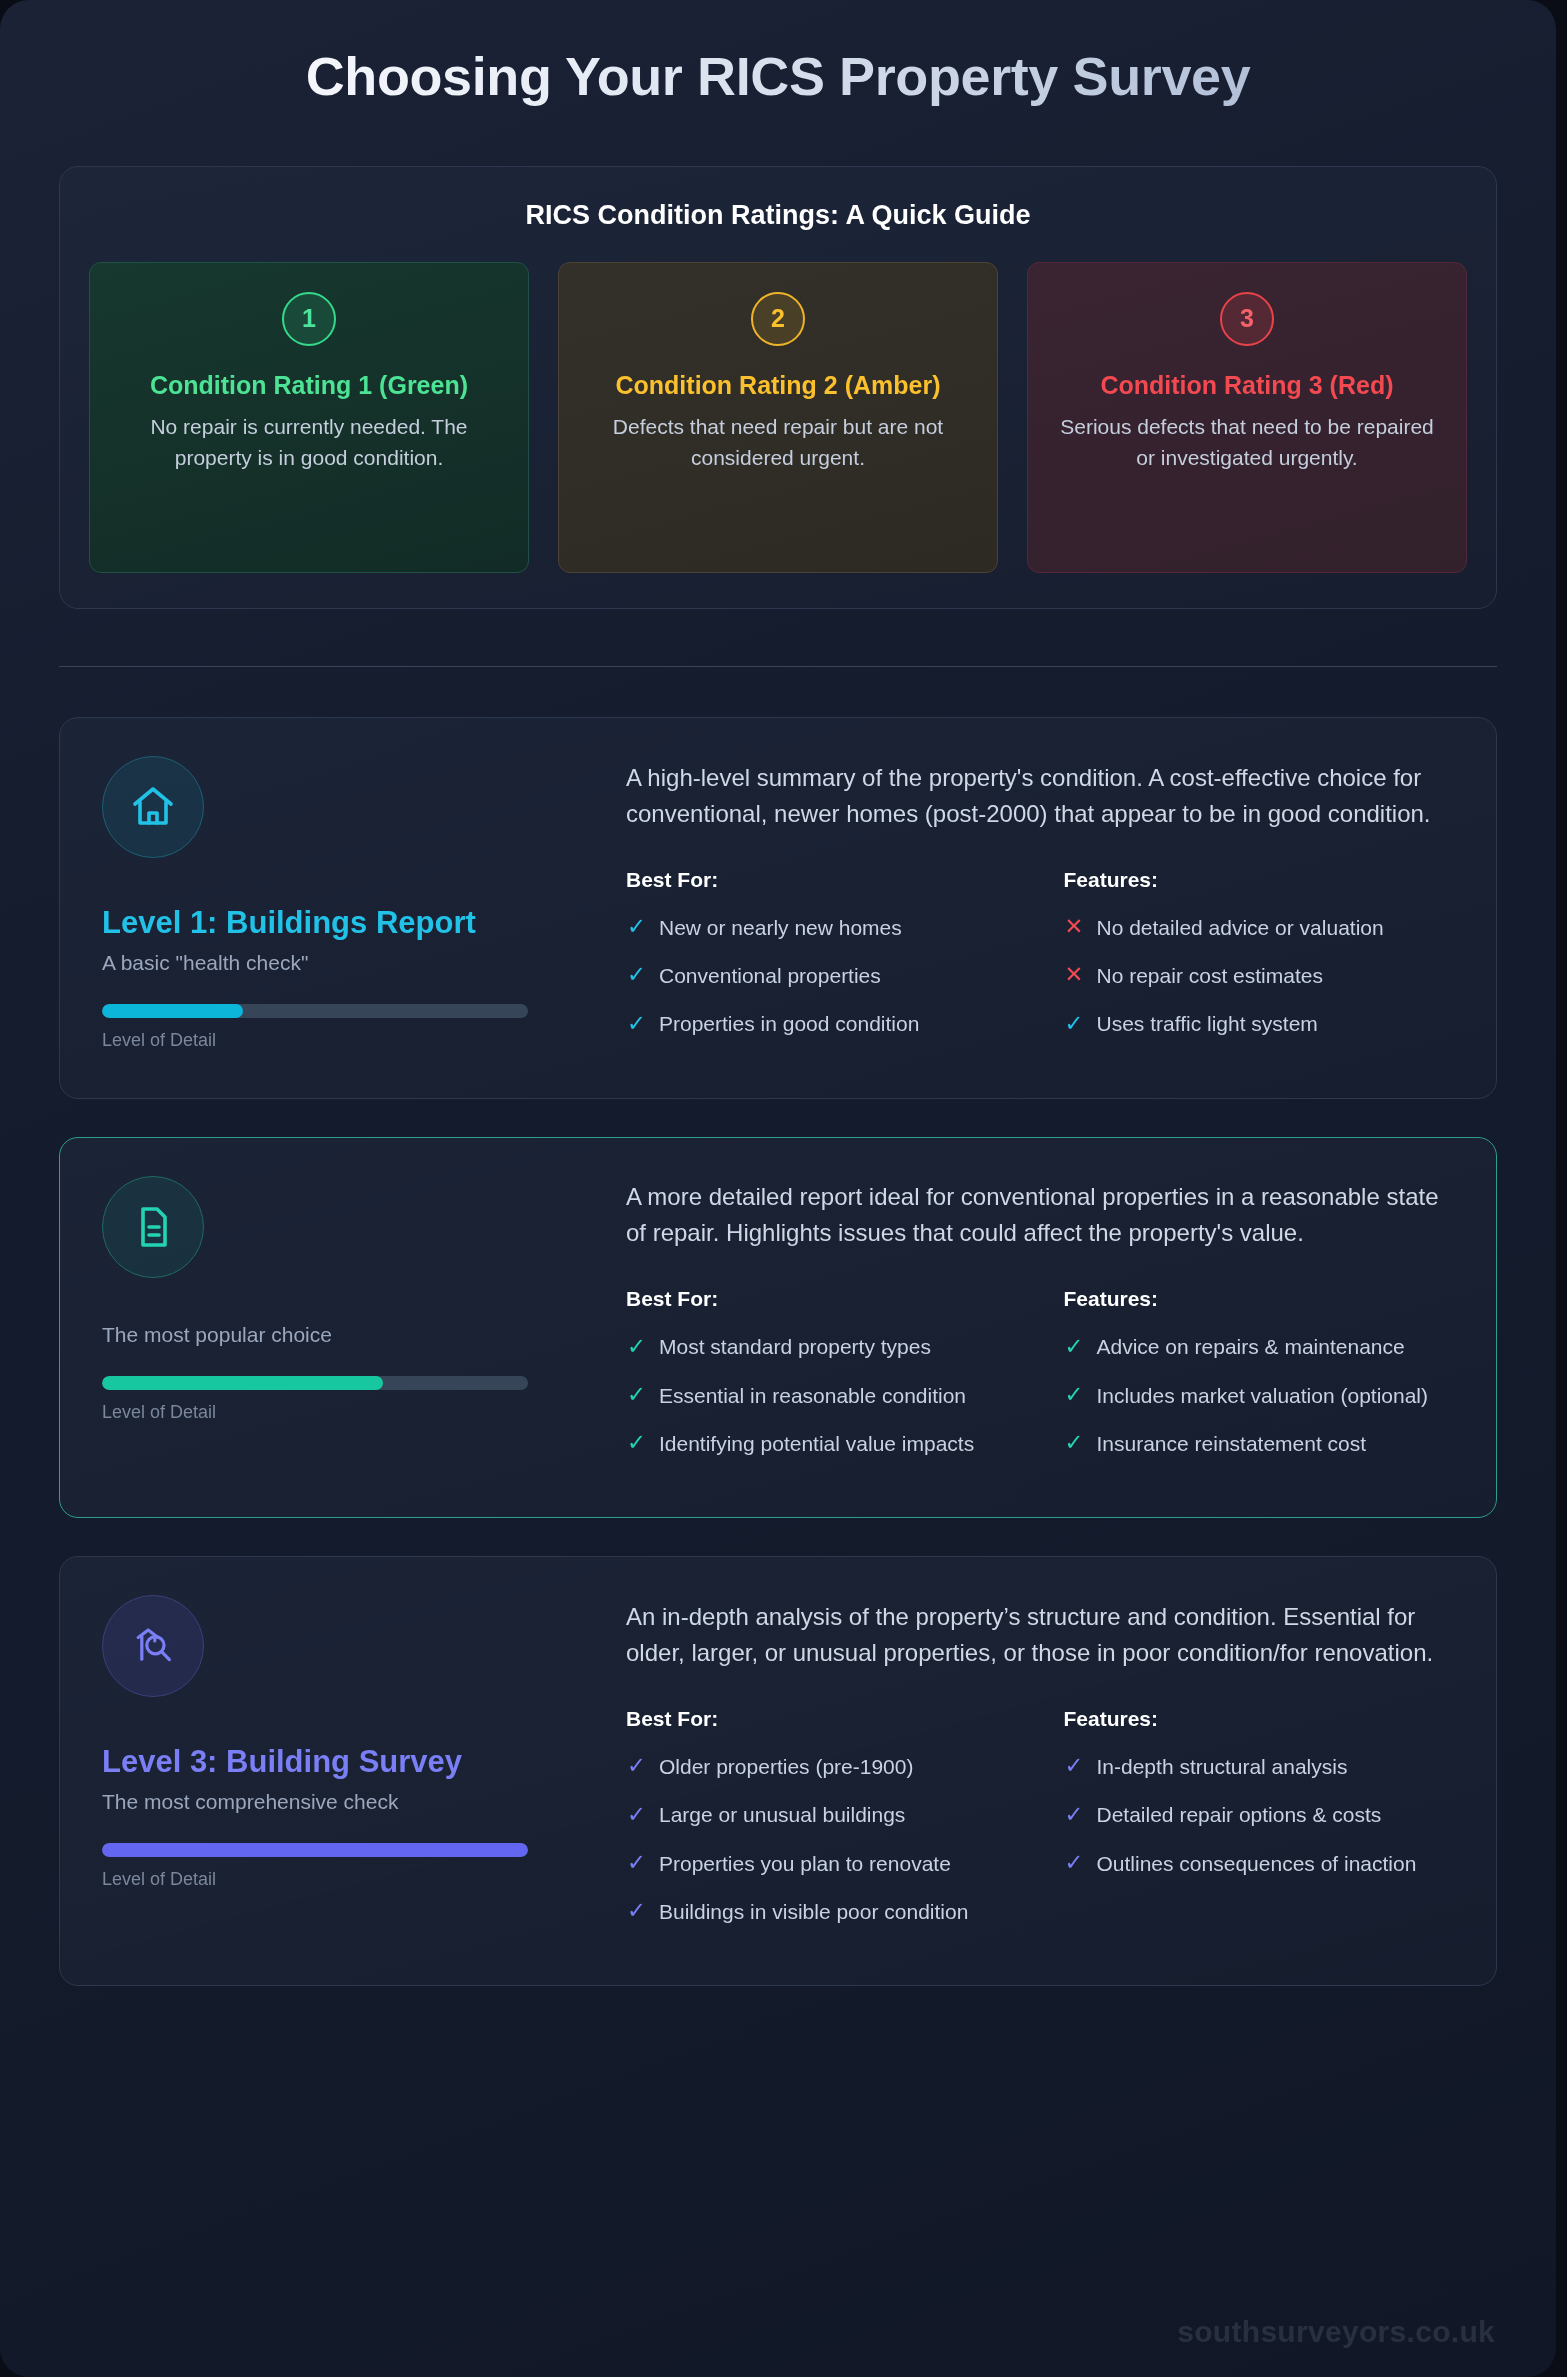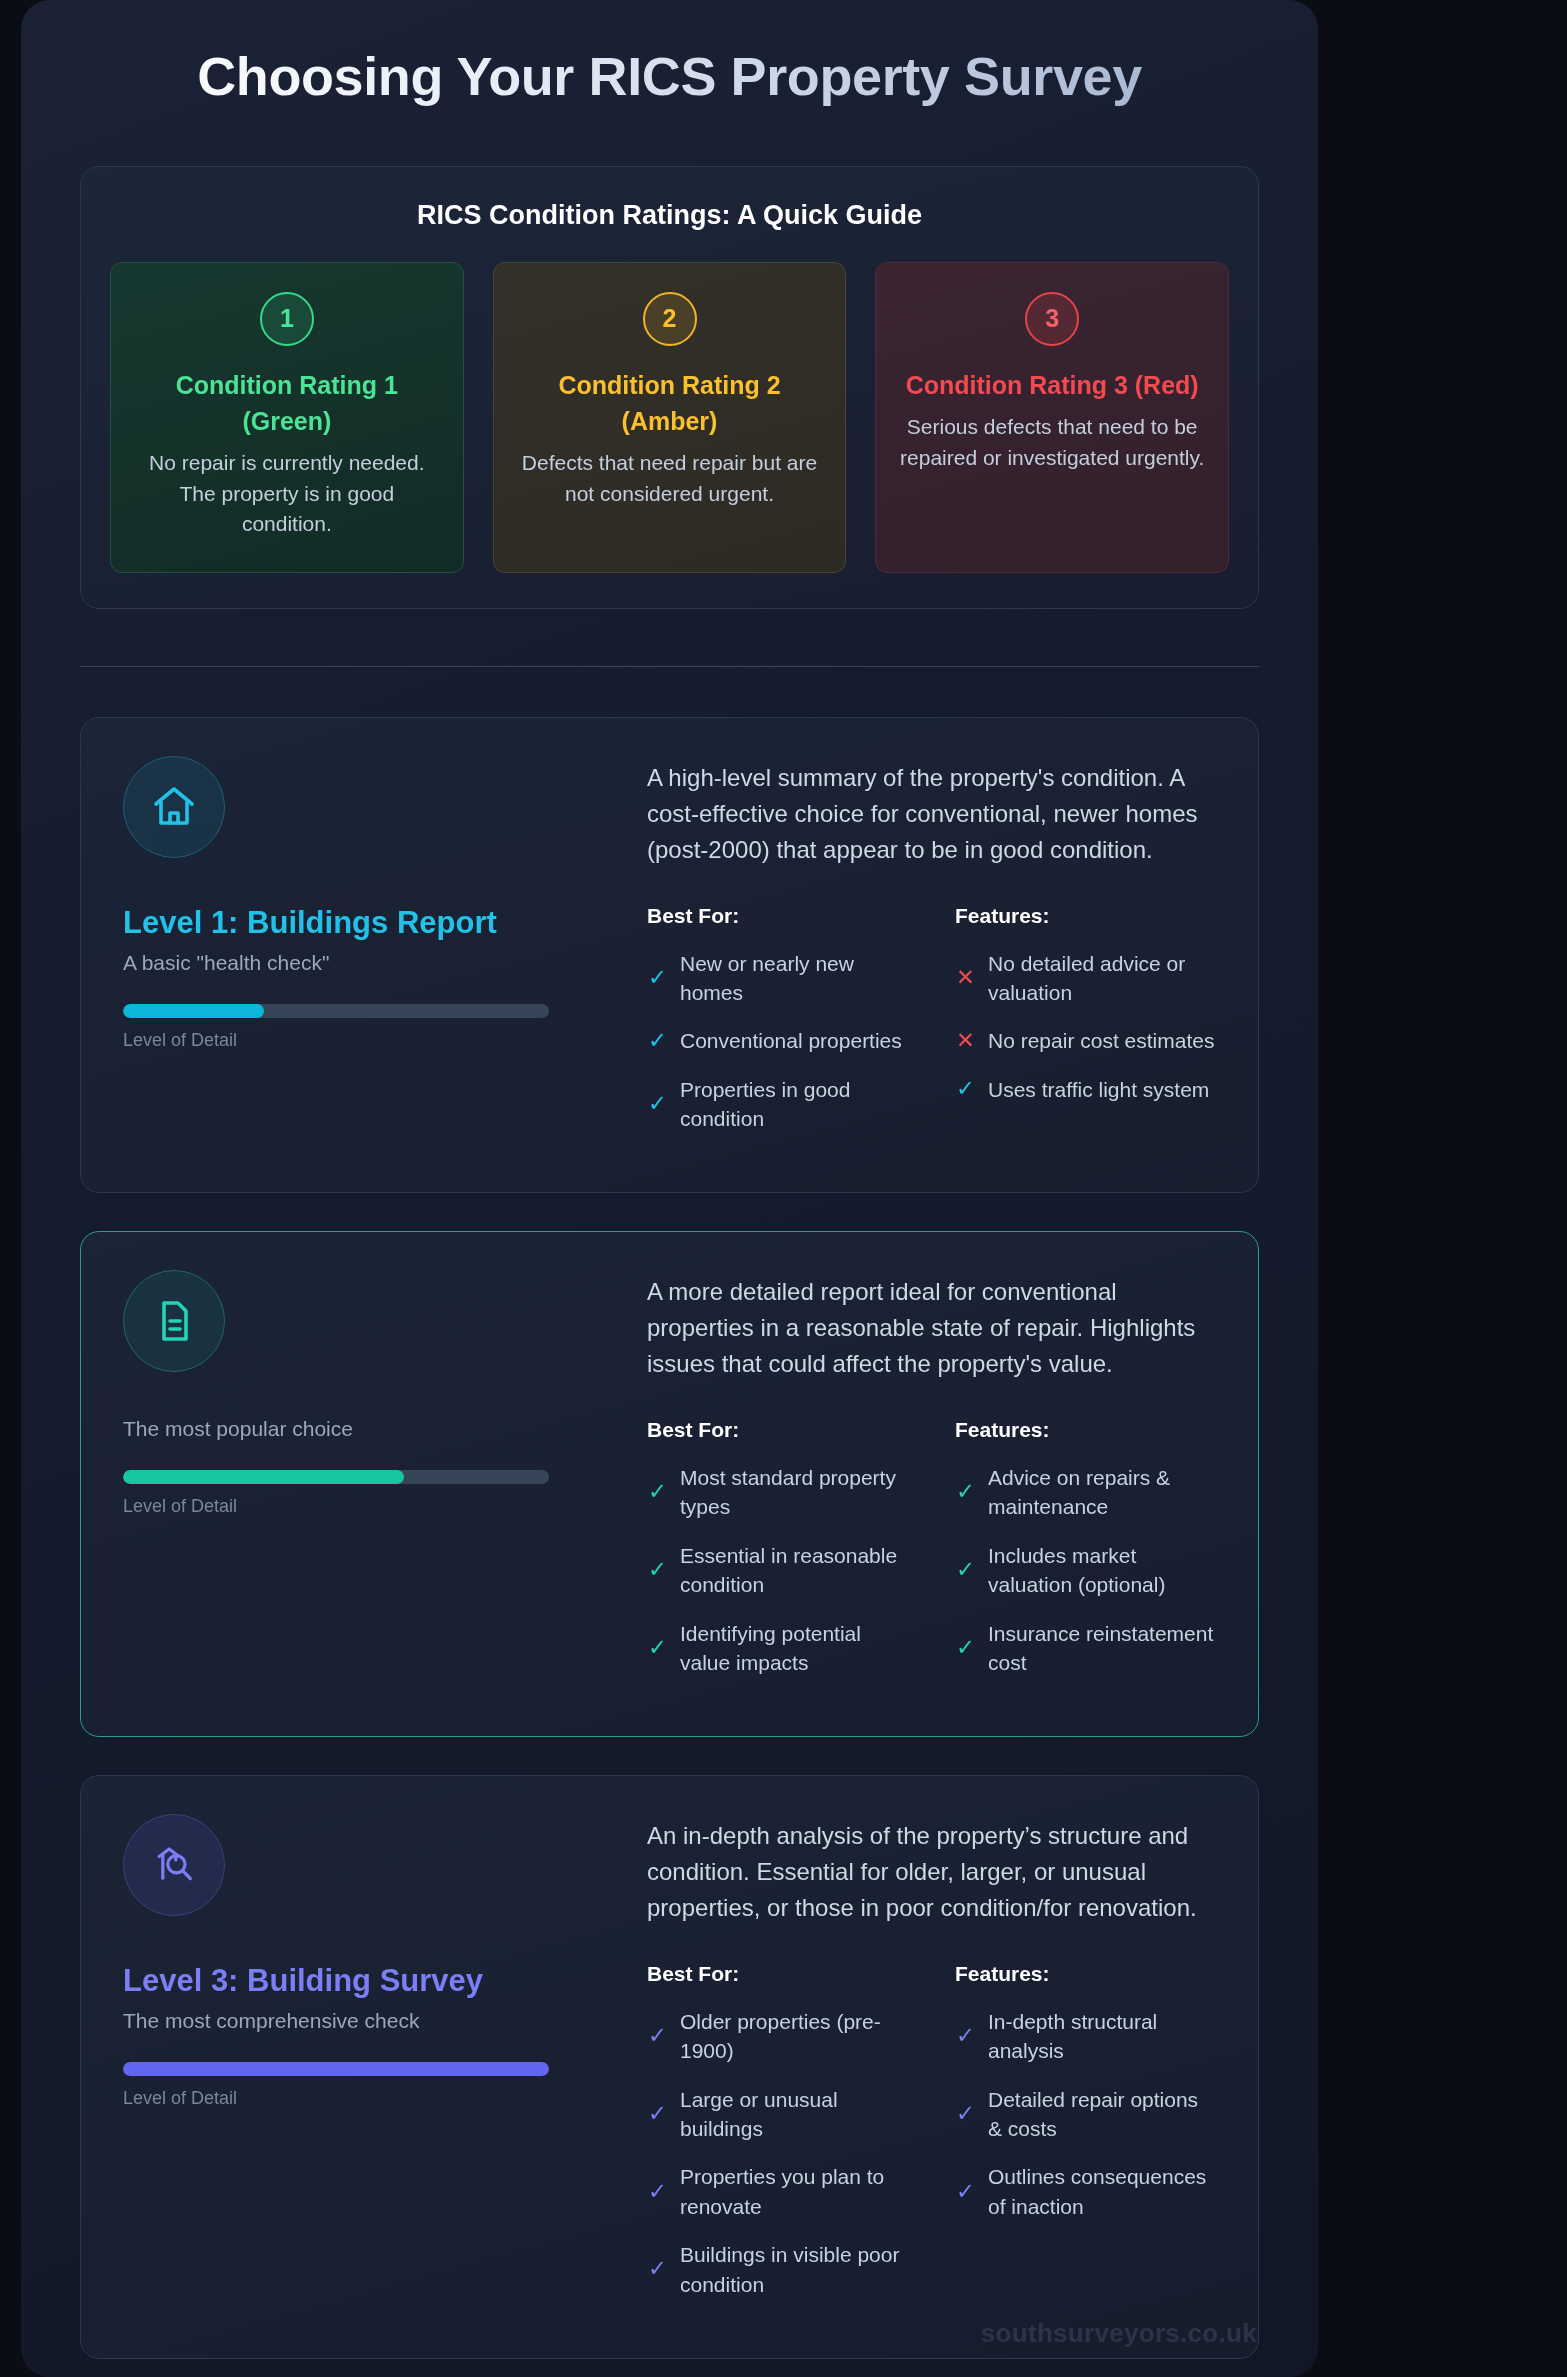--- a/index.html
+++ b/index.html
@@ -10,27 +10,26 @@
   }
 
   body {
     width: 1568px;
     height: 2377px;
     overflow: hidden;
   }
 
   .page {
     position: relative;
-    width: 1297px;
+    width: 1556px;
     height: 2377px;
     background: linear-gradient(160deg, #1b2235 0%, #151c2e 35%, #131a2a 70%, #111726 100%);
     border-radius: 29px;
     overflow: hidden;
     padding: 0 59px;
-    margin-left: 21px;
   }
 
   
   .header { padding-top: 45px; text-align: center; }
 
   .main-title {
     font-size: 54px;
     font-weight: bold;
     letter-spacing: -0.4px;
     background: linear-gradient(100deg, #ffffff 0%, #e8edf6 35%, #9fb0cd 100%);
@@ -204,21 +203,21 @@
   .lvl1 .mark-check { color: #22c2e8; }
   .lvl2 .mark-check { color: #24d3b4; }
   .lvl3 .mark-check { color: #7b7ff5; }
   .mark-cross { color: #ef4b52; }
 
   
   .watermark {
     position: absolute;
     right: 61px;
     bottom: 28px;
-    font-size: 26px;
+    font-size: 30px;
     font-weight: bold;
     color: rgba(154,167,189,0.17);
     letter-spacing: 0.3px;
   }
 </style>
 </head>
 <body>
 
 <div class="page">
 

